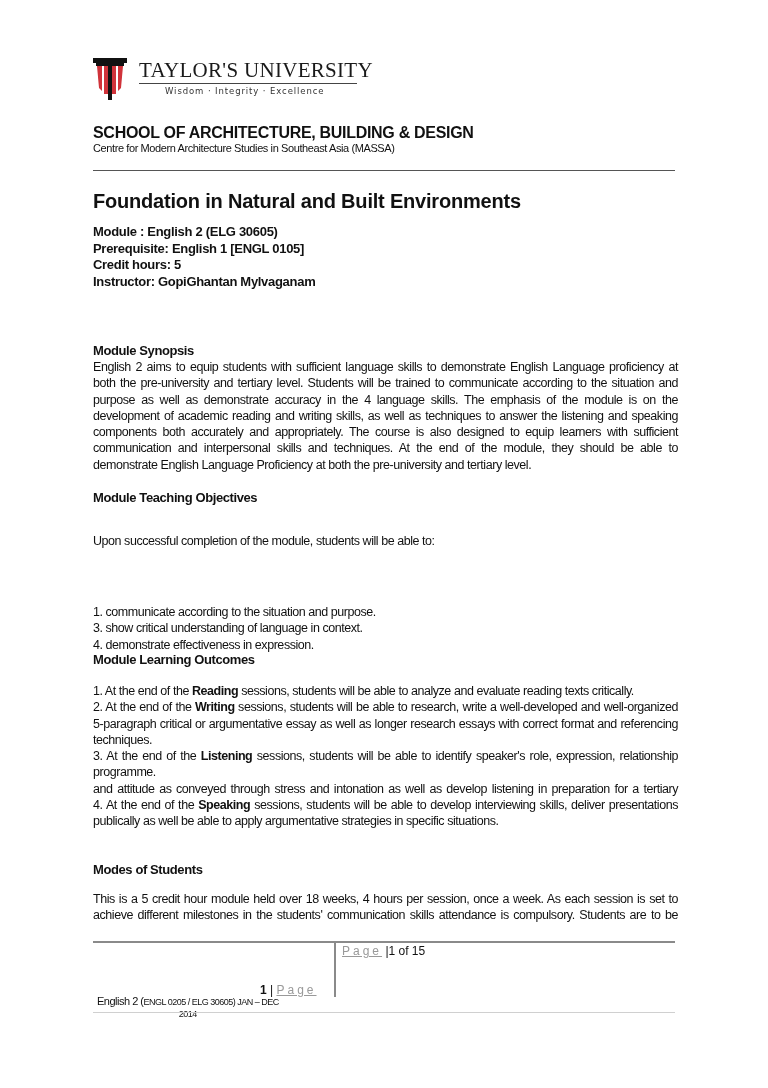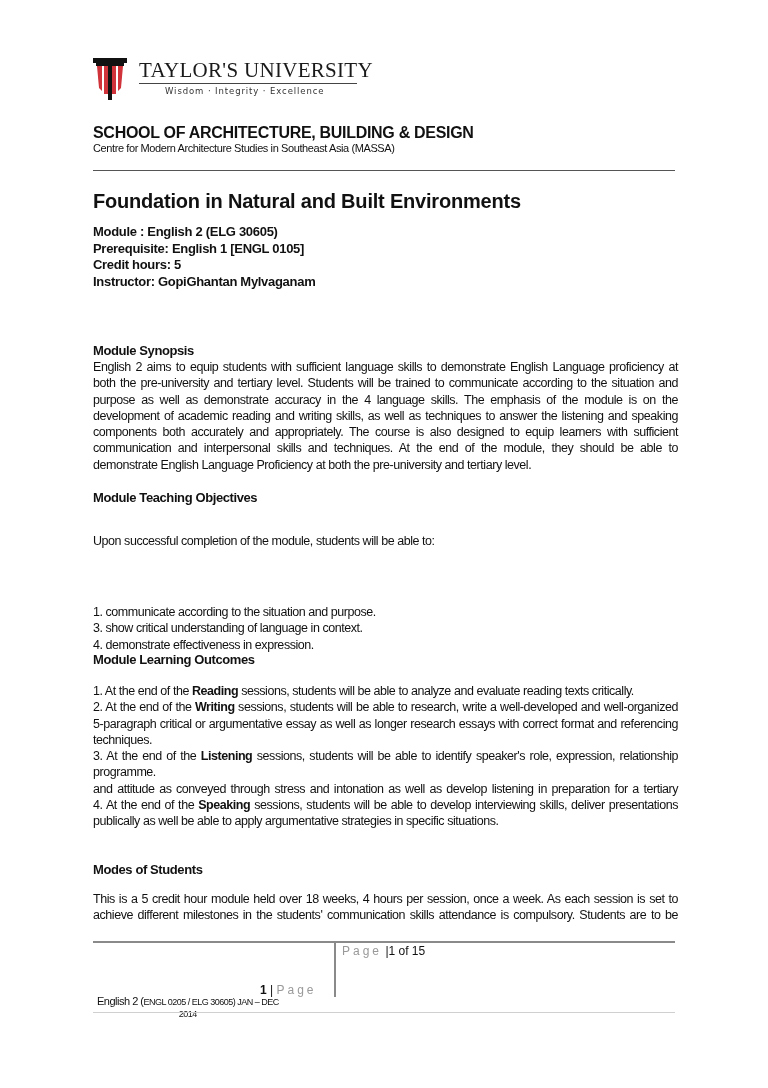--- a/index.html
+++ b/index.html
@@ -27,21 +27,21 @@
        letter-spacing: -0.45px; text-align: justify; }
   .line { white-space: nowrap; }
   .p .j { text-align: justify; text-align-last: justify; }
 
   .footer-top { left: 93px; top: 941px; width: 582px; height: 2px; background: #8a8a8a; }
   .footer-div { left: 334px; top: 943px; width: 2px; height: 54px; background: #8a8a8a; }
   .footer-left { left: 97px; top: 996px; font-size: 11px; letter-spacing: -0.5px; line-height: 11px; white-space: nowrap; text-align: center; }
   .footer-left .small { font-size: 9px; }
   .footer-pagenum { left: 260px; top: 983px; font-size: 12px; white-space: nowrap; }
   .footer-right { left: 342px; top: 944px; font-size: 12px; white-space: nowrap; }
-  .grey-sp { color: #999; letter-spacing: 3px; }
+  .grey-sp { color: #999; letter-spacing: 3px; text-decoration: underline; }
   .footer-bottom { left: 93px; top: 1012px; width: 582px; height: 1px; background: #d0d0d0; }
 </style>
 </head>
 <body>
 
 <div class="abs logo">
   <svg class="logo-mark" viewBox="0 0 34 42">
     <rect x="0" y="0" width="34" height="5" fill="#111"></rect>
     <rect x="3" y="5" width="28" height="3" fill="#111"></rect>
     <path d="M4 8 L9 8 L9 33 L6 30 Z" fill="#d0333a"></path>

